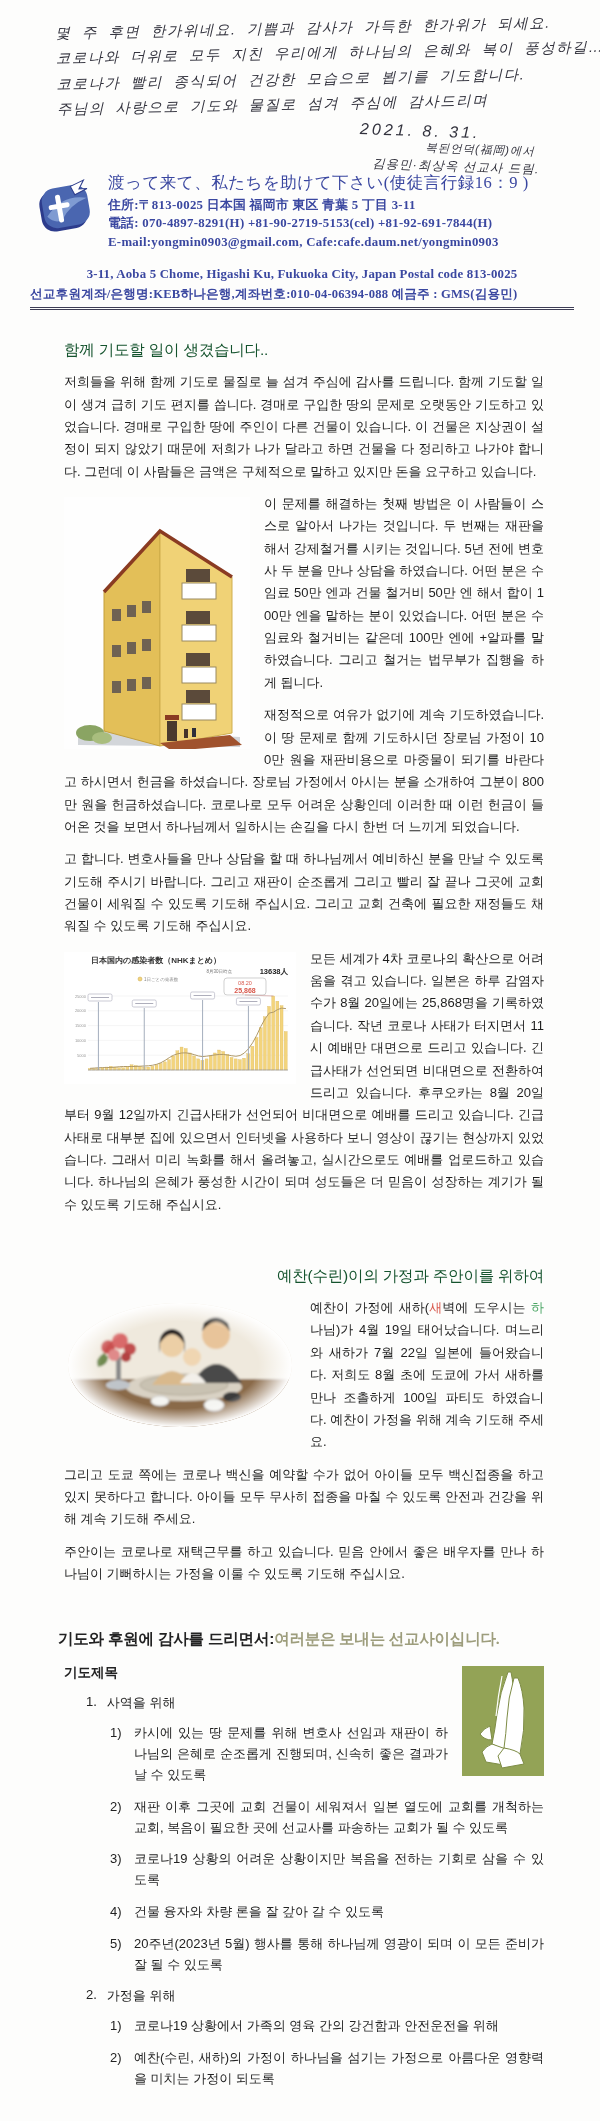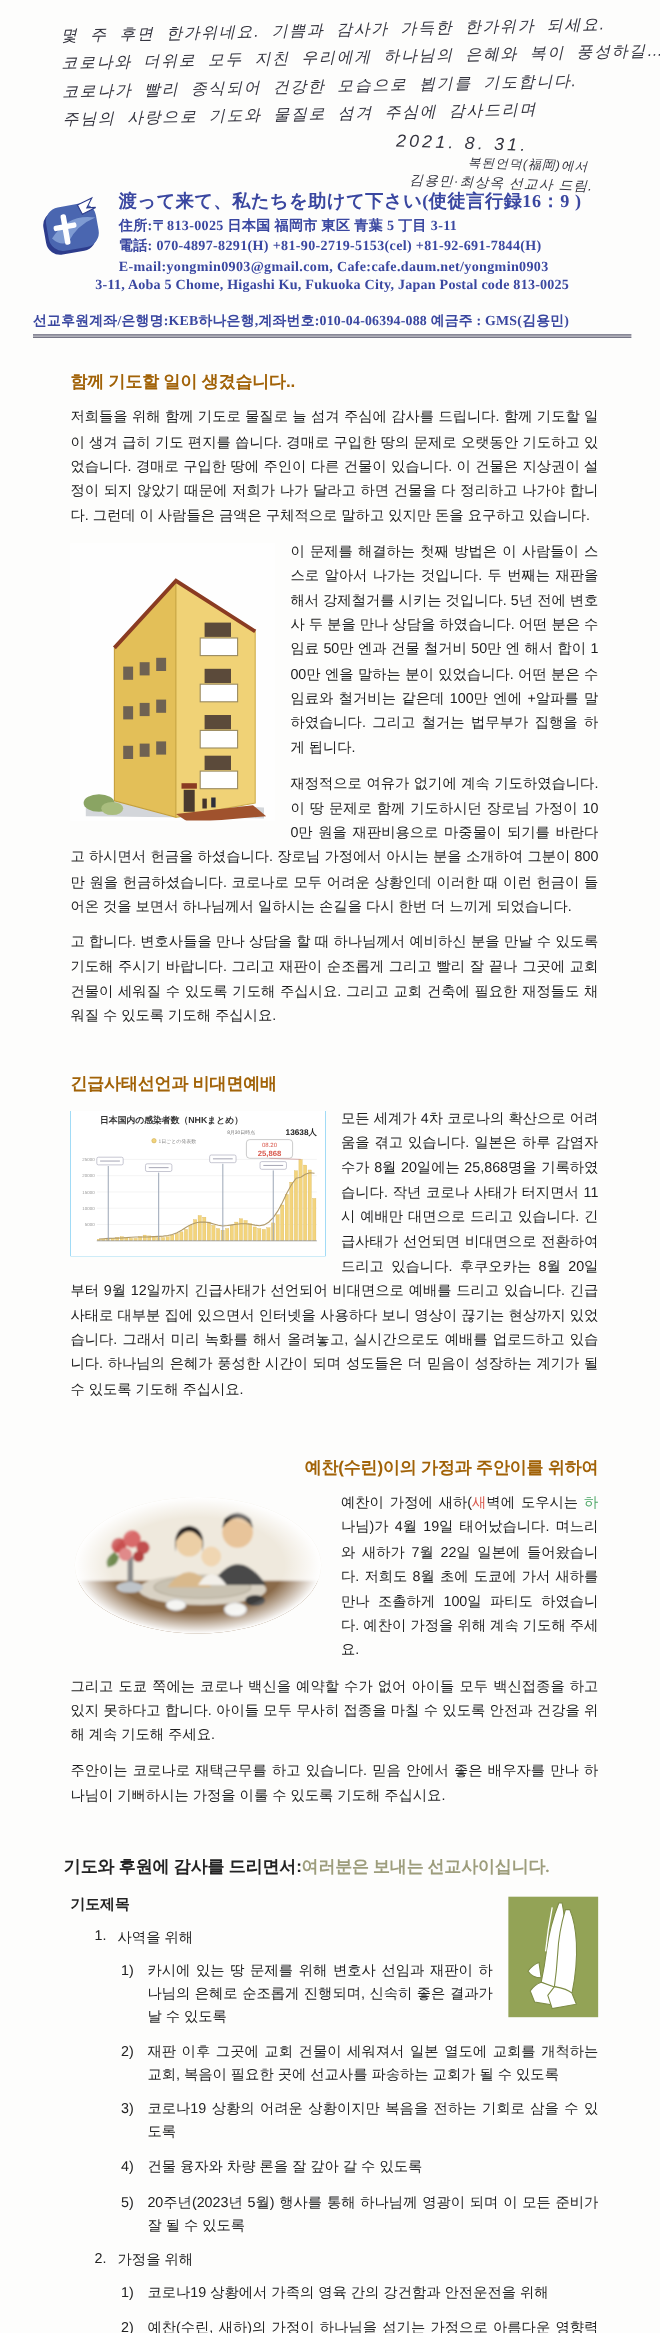--- a/index.html
+++ b/index.html
@@ -37,32 +37,32 @@
   .hsign .hfrom2{font-size:12.5px;letter-spacing:1px;margin-right:-60px;margin-top:2px;}
   
   .letterhead{
     margin:2px 26px 0 30px;
     color:#3a47a0;
     font-family:"Liberation Serif","DejaVu Serif",serif;
   }
   .lh-top{display:flex;align-items:flex-start;}
   .lh-logo{flex:0 0 78px;padding-top:4px;}
   .lh-lines{flex:1;}
-  .lh-title{font-size:16.5px;font-weight:bold;letter-spacing:.5px;margin-bottom:2px;}
+  .lh-title{font-size:16.5px;font-weight:normal;letter-spacing:.5px;margin-bottom:2px;}
   .lh-row{font-size:12.8px;font-weight:bold;letter-spacing:.3px;line-height:1.45;}
-  .lh-en{font-size:12.8px;font-weight:bold;letter-spacing:.2px;margin-top:1px;}
+  .lh-en{font-size:12.8px;font-weight:bold;letter-spacing:.2px;margin-top:16px;}
   .lh-account{
-    font-size:12.6px;font-weight:bold;letter-spacing:.2px;margin-top:16px;
+    font-size:12.6px;font-weight:bold;letter-spacing:.2px;margin-top:4px;
     border-bottom:3px double #3d3d55;
     padding-bottom:4px;
   }
   
   .content{padding:0 56px 0 64px;}
   .sec-title{
-    font-size:15.5px;font-weight:bold;color:#a16207;
+    font-size:15.5px;font-weight:normal;color:#14532d;
     margin:30px 0 10px 0;letter-spacing:-.2px;
   }
   .sec-title.right{text-align:right;margin-top:40px;}
   p.body{
     font-size:13px;line-height:1.72;margin:10px 0;
     text-align:justify;color:#1d1d1d;
     word-break:break-all;
   }
   .floatL{float:left;margin:4px 14px 6px 0;}
   .floatR{float:right;margin:2px 0 8px 14px;}
@@ -176,21 +176,20 @@
           <rect x="120" y="232" width="4" height="9" fill="#44332a"></rect>
           <rect x="128" y="231" width="4" height="9" fill="#2e2e3a"></rect>
         </svg>
       </div>
       <p class="body" style="margin-top:0;">이 문제를 해결하는 첫째 방법은 이 사람들이 스스로 알아서 나가는 것입니다. 두 번째는 재판을 해서 강제철거를 시키는 것입니다. 5년 전에 변호사 두 분을 만나 상담을 하였습니다. 어떤 분은 수임료 50만 엔과 건물 철거비 50만 엔 해서 합이 100만 엔을 말하는 분이 있었습니다. 어떤 분은 수임료와 철거비는 같은데 100만 엔에 +알파를 말하였습니다. 그리고 철거는 법무부가 집행을 하게 됩니다.</p>
       <p class="body">재정적으로 여유가 없기에 계속 기도하였습니다. 이 땅 문제로 함께 기도하시던 장로님 가정이 100만 원을 재판비용으로 마중물이 되기를 바란다고 하시면서 헌금을 하셨습니다. 장로님 가정에서 아시는 분을 소개하여 그분이 800만 원을 헌금하셨습니다. 코로나로 모두 어려운 상황인데 이러한 때 이런 헌금이 들어온 것을 보면서 하나님께서 일하시는 손길을 다시 한번 더 느끼게 되었습니다.</p>
       <p class="body">고 합니다. 변호사들을 만나 상담을 할 때 하나님께서 예비하신 분을 만날 수 있도록 기도해 주시기 바랍니다. 그리고 재판이 순조롭게 그리고 빨리 잘 끝나 그곳에 교회 건물이 세워질 수 있도록 기도해 주십시요. 그리고 교회 건축에 필요한 재정들도 채워질 수 있도록 기도해 주십시요.</p>
       <div class="clear"></div>
     </div>
 
-    <div class="sec-title">긴급사태선언과 비대면예배</div>
     <div>
       <div class="floatL chartbox">
         <svg id="covid-plot" width="232" height="132" viewBox="0 0 232 132">
           <rect x="0" y="0" width="232" height="132" fill="#ffffff"></rect>
           <text x="92" y="11" font-size="8" font-weight="bold" fill="#333" text-anchor="middle">日本国内の感染者数（NHKまとめ）</text>
           <text x="168" y="21" font-size="4.5" fill="#777" text-anchor="end">8月30日時点</text>
           <text x="224" y="22" font-size="7.5" font-weight="bold" fill="#222" text-anchor="end">13638人</text>
           <circle cx="76" cy="27" r="2" fill="#f3d47c" stroke="#caa84e" stroke-width=".5"></circle>
           <text x="80" y="29" font-size="4.5" fill="#888">1日ごとの発表数</text>
 

